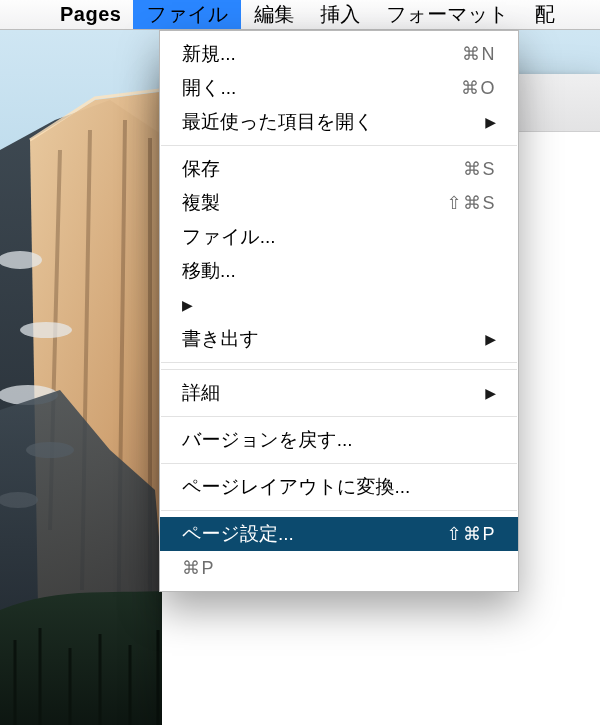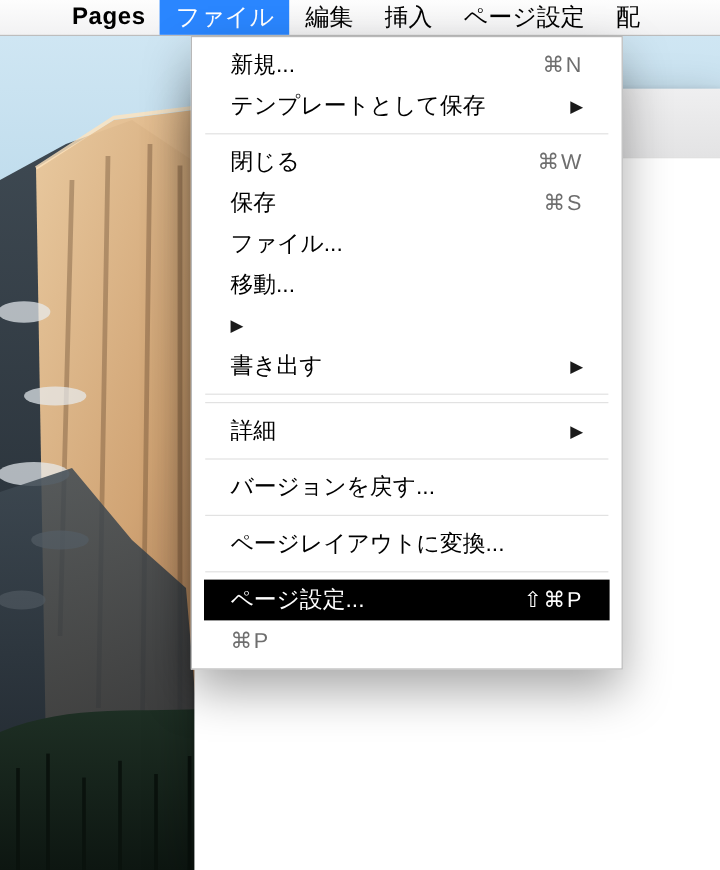--- a/index.html
+++ b/index.html
@@ -35,21 +35,21 @@
   }
   .menubar .menu-item {
     padding: 0 13px;
     height: 100%;
     display: flex;
     align-items: center;
     cursor: default;
   }
   .menubar .menu-item.active {
     background: #2a86ff;
-    color: #ffffff;
+    color: #000000;
   }
   .desktop {
     position: absolute;
     top: 30px;
     left: 0;
     width: 600px;
     height: 695px;
   }
   .wallpaper {
     position: absolute;
@@ -74,35 +74,35 @@
     border-bottom: 1px solid #cfcfd0;
   }
   .dropdown {
     position: absolute;
     left: 159px;
     top: 0;
     width: 360px;
     background: #ffffff;
     border: 0.5px solid #b8b8b8;
     box-shadow: 0 18px 38px rgba(0,0,0,.35);
-    padding: 6px 10px;
+    padding: 6px 0;
     z-index: 5;
   }
   .dropdown .row {
     height: 34px;
     padding: 0 22px;
     display: flex;
     align-items: center;
     justify-content: space-between;
     font-size: 19px;
     color: #000;
     white-space: nowrap;
   }
   .dropdown .row.highlight {
-    background: #000000;
+    background: #0c4a6e;
     color: #fff;
   }
   .dropdown .row .short {
     color: #6e6e6e;
     font-size: 18px;
     letter-spacing: 1.5px;
     text-align: right;
   }
   .dropdown .row.highlight .short { color: #fff; }
   .dropdown .sep {
@@ -114,21 +114,21 @@
     font-size: 14px;
     color: #1a1a1a;
   }
 </style>
 </head>
 <body>
 
 <div class="menubar">
   <div class="apple"></div>
   <div class="appname">Pages</div>
-  <div id="menubar-items" style="display: contents;"><div class="menu-item active">ファイル</div><div class="menu-item">編集</div><div class="menu-item">挿入</div><div class="menu-item">ページ設定</div><div class="menu-item">配</div></div>
+  <div id="menubar-items" style="display: contents;"><div class="menu-item active">ファイル</div><div class="menu-item">編集</div><div class="menu-item">挿入</div><div class="menu-item">フォーマット</div><div class="menu-item">配</div></div>
 </div>
 
 <div class="desktop">
 
   <div class="wallpaper">
     <svg width="600" height="695" viewBox="0 0 600 695">
       <defs>
         <linearGradient id="sky" x1="0" y1="0" x2="0" y2="1">
           <stop offset="0" stop-color="#cfe6f3"></stop>
           <stop offset="0.5" stop-color="#a7cde2"></stop>
@@ -183,31 +183,35 @@
   <div class="doc-window">
     <div class="toolbar"></div>
   </div>
 
   <div class="dropdown" id="dropdown">
       <div class="row">
         <span>新規...</span>
         <span class="short">⌘N</span>
       </div>
       <div class="row">
-        <span>テンプレートとして保存</span>
-        <span class="submenu-arrow">▶</span>
-      </div>
-      <div class="sep"></div>
-      <div class="row">
-        <span>閉じる</span>
-        <span class="short">⌘W</span>
-      </div>
+        <span>開く...</span>
+        <span class="short">⌘O</span>
+      </div>
+      <div class="row">
+        <span>最近使った項目を開く</span>
+        <span class="submenu-arrow">▶</span>
+      </div>
+      <div class="sep"></div>
       <div class="row">
         <span>保存</span>
         <span class="short">⌘S</span>
+      </div>
+      <div class="row">
+        <span>複製</span>
+        <span class="short">⇧⌘S</span>
       </div>
       <div class="row">
         <span>ファイル...</span>
       </div>
       <div class="row">
         <span>移動...</span>
       </div>
       <div class="row">
         <span class="submenu-arrow">▶</span>
       </div>

